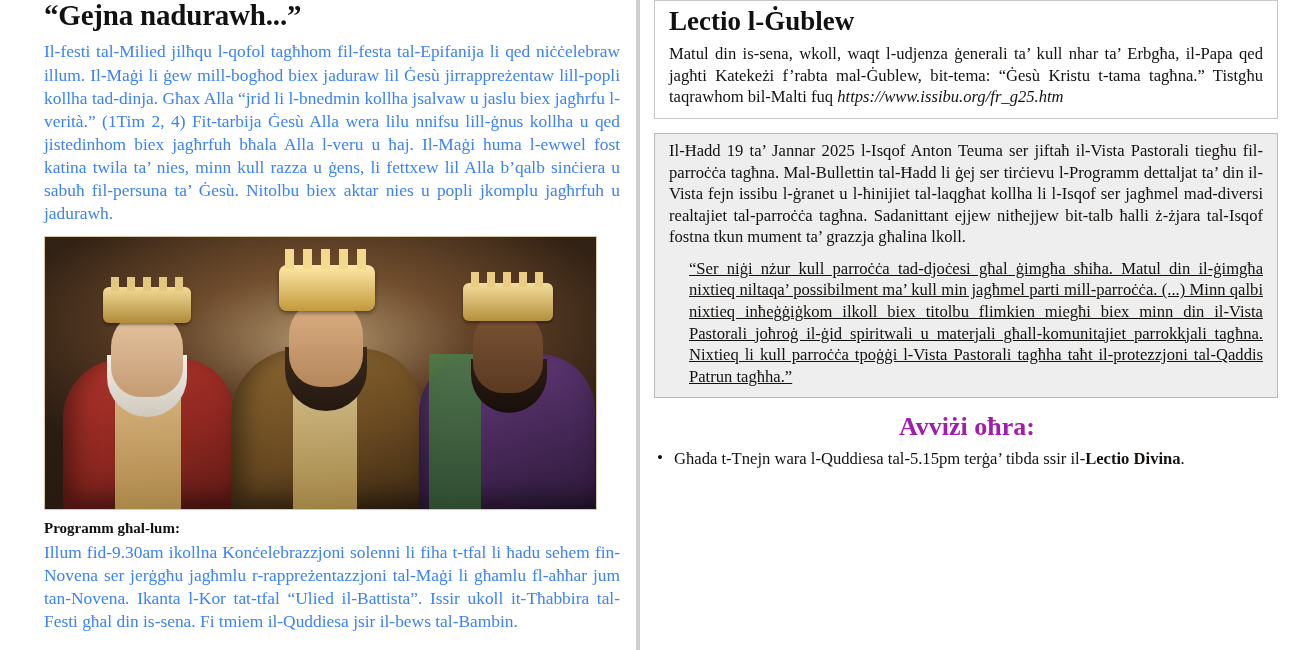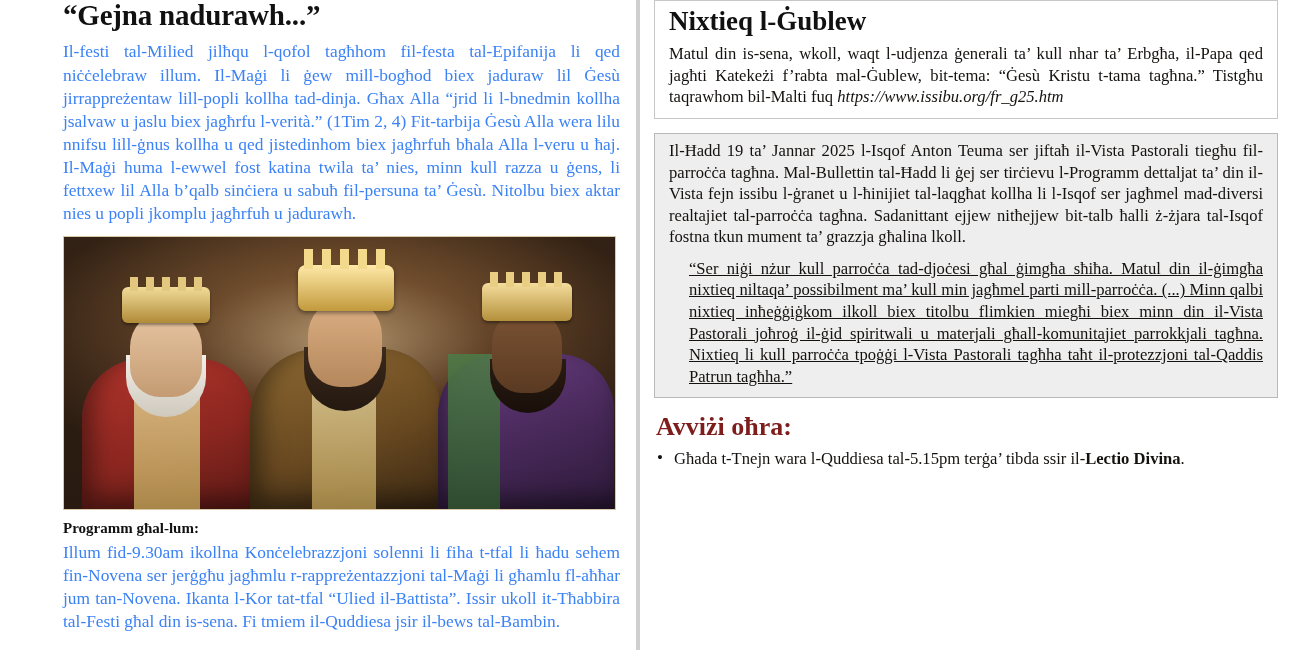--- a/index.html
+++ b/index.html
@@ -18,21 +18,21 @@
     position: relative;
     width: 1300px;
     height: 650px;
     box-sizing: border-box;
     display: flex;
     gap: 0px;
   }
   
   .col-left {
     width: 636px;
-    padding: 0 16px 0 63px;
+    padding: 0 16px 0 44px;
     box-sizing: border-box;
     overflow: hidden;
   }
   .headline {
     font-family: "Liberation Serif", serif;
     font-weight: bold;
     font-size: 29px;
     line-height: 1.05;
     margin: 0 0 10px 0;
     letter-spacing: -0.2px;
@@ -211,21 +211,22 @@
     font-style: normal;
     text-decoration: underline;
   }
   .url {
     font-style: italic;
   }
   .avvizi-title {
     font-weight: bold;
     font-size: 26px;
     margin: 4px 0 6px 2px;
-    color: #7f1d1d;
+    color: #a21caf;
+    text-align: center;
   }
   ul.bullets {
     list-style: none;
     margin: 0;
     padding: 0;
   }
   ul.bullets li {
     position: relative;
     padding-left: 20px;
     font-size: 16.6px;
@@ -281,21 +282,21 @@
 
     <h2 class="subhead">Programm għal-lum:</h2>
     <p class="body-p">Illum fid-9.30am ikollna Konċelebrazzjoni solenni li fiha t-tfal li ħadu sehem fin-Novena ser jerġgħu jagħmlu r-rappreżentazzjoni tal-Maġi li għamlu fl-aħħar jum tan-Novena. Ikanta l-Kor tat-tfal “Ulied il-Battista”. Issir ukoll it-Tħabbira tal-Festi għal din is-sena. Fi tmiem il-Quddiesa jsir il-bews tal-Bambin.</p>
 
   </div>
 
   <div class="col-right">
     <div class="vrule"></div>
 
     <div class="panel white">
-      <h2 class="panel-title">Nixtieq l-Ġublew</h2>
+      <h2 class="panel-title">Lectio l-Ġublew</h2>
       <p><span>Matul din is-sena, wkoll, waqt l-udjenza ġenerali ta’ kull nhar ta’ Erbgħa, il-Papa qed jagħti Katekeżi f’rabta mal-Ġublew, bit-tema: “Ġesù Kristu t-tama tagħna.” Tistgħu taqrawhom bil-Malti fuq </span><span class="url">https://www.issibu.org/fr_g25.htm</span></p>
     </div>
 
     <div class="panel">
       <p>Il-Ħadd 19 ta’ Jannar 2025 l-Isqof Anton Teuma ser jiftaħ il-Vista Pastorali tiegħu fil-parroċċa tagħna. Mal-Bullettin tal-Ħadd li ġej ser tirċievu l-Programm dettaljat ta’ din il-Vista fejn issibu l-ġranet u l-ħinijiet tal-laqgħat kollha li l-Isqof ser jagħmel mad-diversi realtajiet tal-parroċċa tagħna. Sadanittant ejjew nitħejjew bit-talb ħalli ż-żjara tal-Isqof fostna tkun mument ta’ grazzja għalina lkoll.</p>
       <p class="quote">“Ser niġi nżur kull parroċċa tad-djoċesi għal ġimgħa sħiħa. Matul din il-ġimgħa nixtieq niltaqa’ possibilment ma’ kull min jagħmel parti mill-parroċċa. (...) Minn qalbi nixtieq inħeġġiġkom ilkoll biex titolbu flimkien miegħi biex minn din il-Vista Pastorali joħroġ il-ġid spiritwali u materjali għall-komunitajiet parrokkjali tagħna. Nixtieq li kull parroċċa tpoġġi l-Vista Pastorali tagħha taħt il-protezzjoni tal-Qaddis Patrun tagħha.”</p>
     </div>
 
     <h2 class="avvizi-title">Avviżi oħra:</h2>
     <ul class="bullets">

